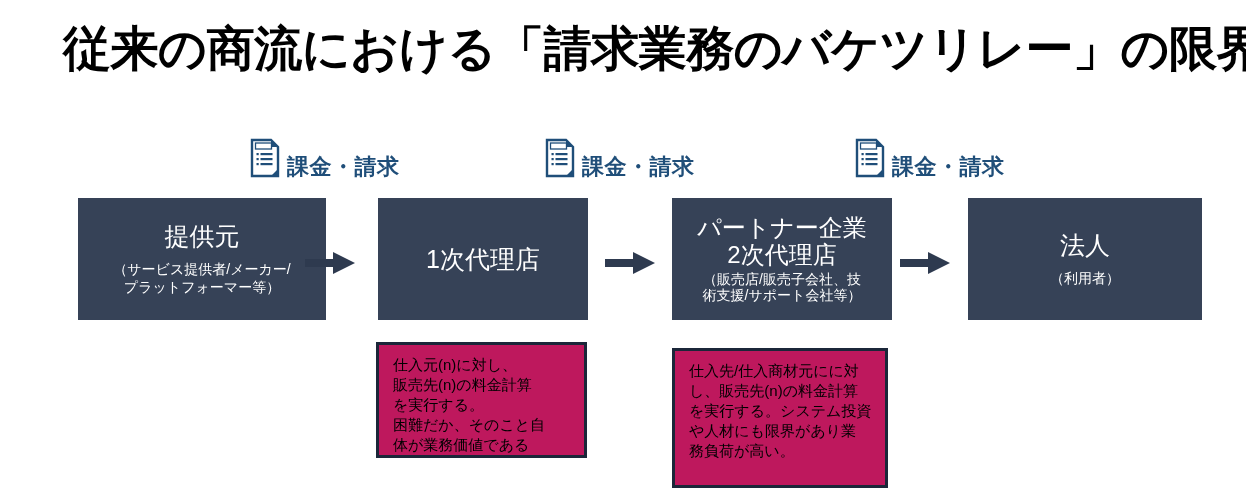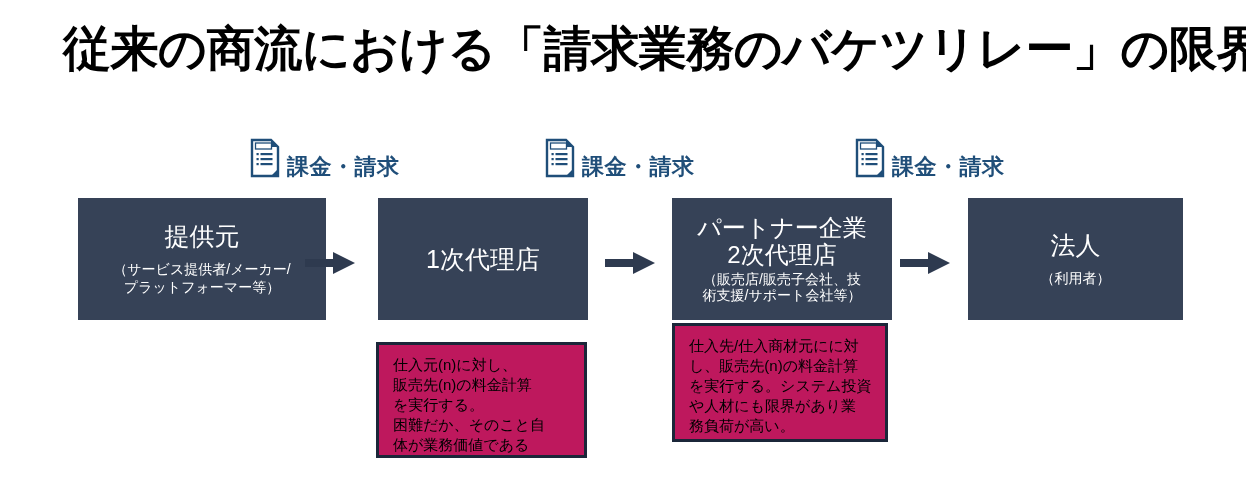--- a/index.html
+++ b/index.html
@@ -85,21 +85,21 @@
     margin-top: 10px;
     white-space: pre-line;
   }
   
   .stage-box.dense .stage-title { font-size: 24px; line-height: 1.12; }
   .stage-box.dense .stage-sub   { font-size: 14px; margin-top: 2px; line-height: 1.15; }
 
   #box-0 { left: 78px;  width: 248px; }
   #box-1 { left: 378px; width: 210px; }
   #box-2 { left: 672px; width: 220px; }
-  #box-3 { left: 968px; width: 215px; }
+  #box-3 { left: 968px; width: 234px; }
 
   
   .arrow {
     position: absolute;
     top: 249px;
     width: 52px;
     height: 28px;
   }
   #arrow-0 { left: 305px; }
   #arrow-1 { left: 605px; }
@@ -112,21 +112,21 @@
     border: 3px solid #1b2639;
     box-sizing: border-box;
     font-size: 15px;
     line-height: 1.33;
     color: #000000;
     padding: 10px 12px 8px 14px;
     white-space: pre-line;
     text-align: left;
   }
   #note-0 { left: 376px; top: 342px; width: 211px; height: 116px; }
-  #note-1 { left: 672px; top: 323px; width: 216px; height: 119px; }
+  #note-1 { left: 672px; top: 348px; width: 216px; height: 140px; }
 </style>
 </head>
 <body>
 
 <div id="slide">
 
   <div id="title">従来の商流における「請求業務のバケツリレー」の限界</div>
 
   <div class="inv-group" style="left:250px;">
     <svg class="inv-icon" viewBox="0 0 30 40">

